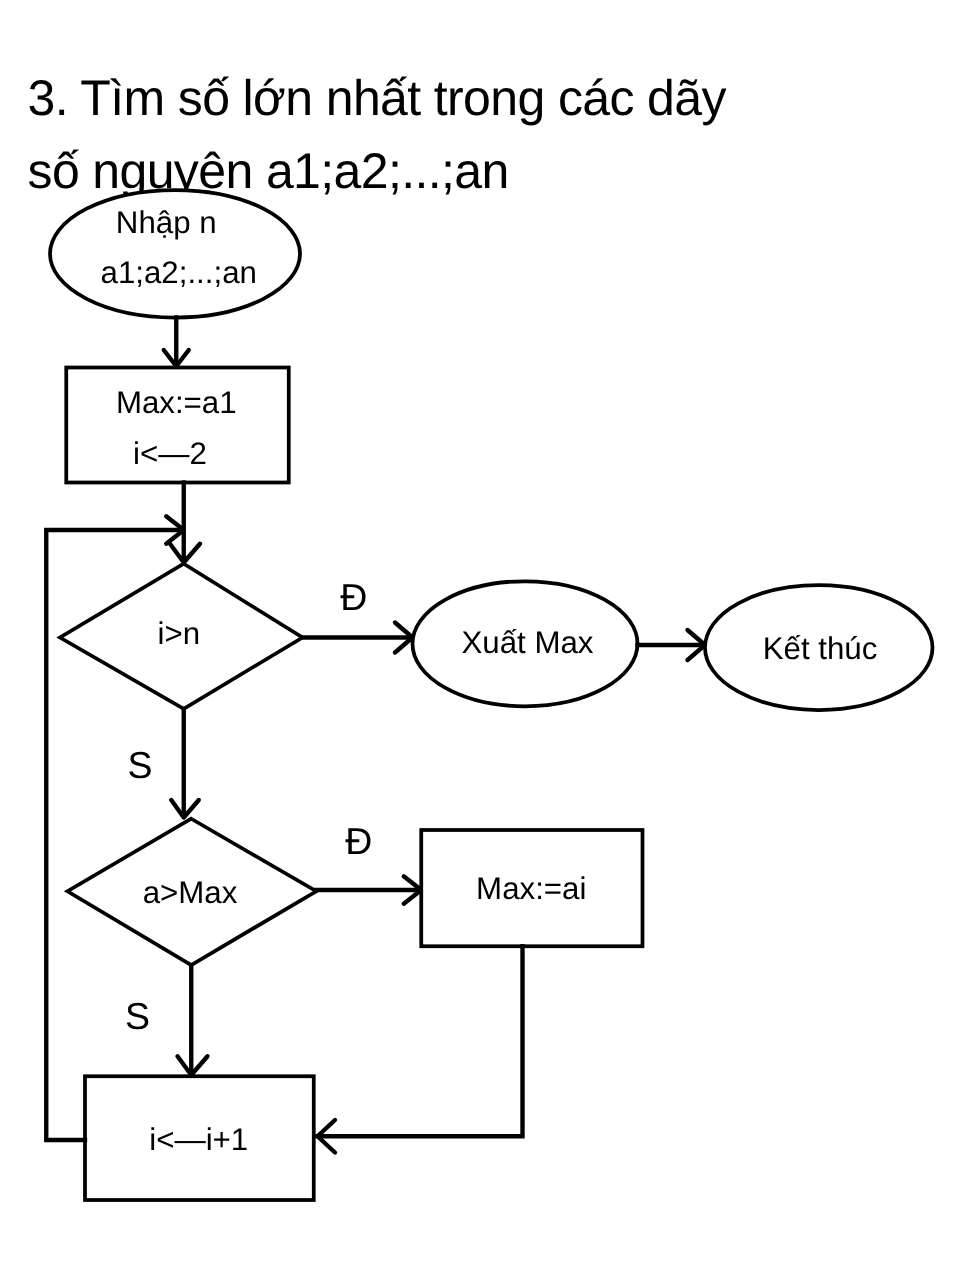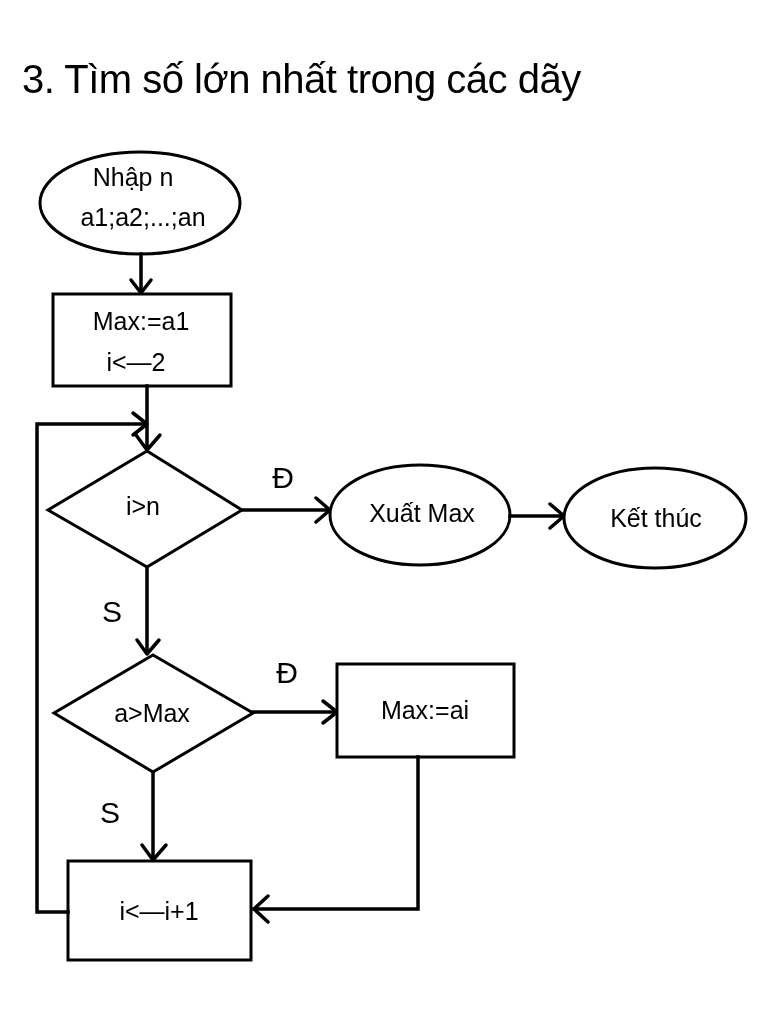--- a/index.html
+++ b/index.html
@@ -14,20 +14,21 @@
   .lbl { font-size: 30px; }
   .shape { fill: #fff; stroke: #000; stroke-width: 3; }
   .line { fill: none; stroke: #000; stroke-width: 3.5; stroke-linecap: square; }
   .arrow { fill: none; stroke: #000; stroke-width: 3.5; stroke-linecap: round; stroke-linejoin: round; }
 </style>
 </head>
 <body>
 
 <div class="title">
   <div>3. Tìm số lớn nhất trong các dãy</div>
+  <div>số nguyên a1;a2;...;an</div>
 </div>
 
 <svg width="768" height="1024" viewBox="0 0 768 1024">
 
   <g>
     <ellipse class="shape" cx="140" cy="203" rx="100" ry="51"></ellipse>
     <text class="node-text" x="133" y="186" text-anchor="middle">Nhập n</text>
     <text class="node-text" x="143" y="226" text-anchor="middle">a1;a2;...;an</text>
   </g>
 

